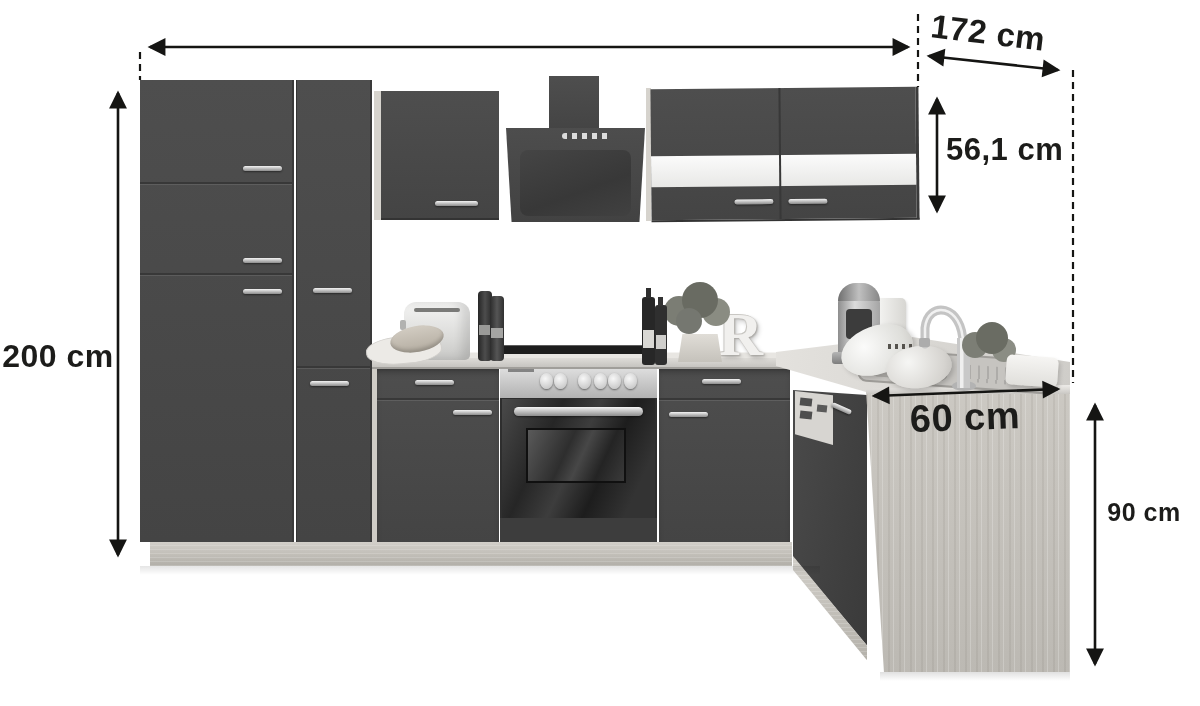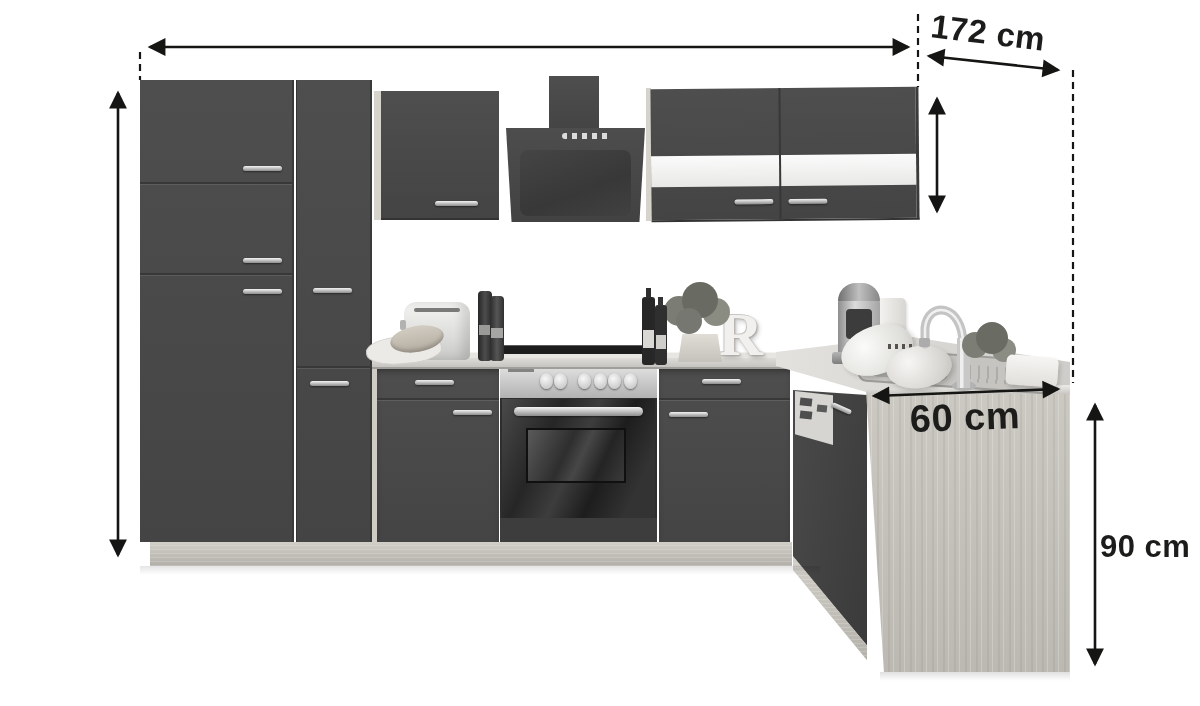--- a/index.html
+++ b/index.html
@@ -239,16 +239,18 @@
       <line x1="1095" y1="405" x2="1095" y2="664" marker-start="url(#ar)" marker-end="url(#ar)"></line>
     </g>
     <g stroke="#151513" stroke-width="2.2" stroke-dasharray="7 5" fill="none">
       <line x1="140" y1="52" x2="140" y2="80"></line>
       <line x1="918" y1="14" x2="918" y2="87"></line>
       <line x1="1073" y1="70" x2="1073" y2="383"></line>
     </g>
   </svg>
 
   <div class="lbl" style="left:906px;top:16px;width:164px;font-size:33px;transform:rotate(7deg);">172 cm</div>
+  <div class="lbl" style="left:946px;top:134px;width:124px;font-size:31px;text-align:left;">56,1 cm</div>
+  <div class="lbl" style="left:0px;top:340px;width:116px;font-size:32px;">200 cm</div>
   <div class="lbl" style="left:885px;top:398px;width:160px;font-size:38px;transform:rotate(-2deg);">60 cm</div>
-  <div class="lbl" style="left:1100px;top:531px;width:88px;font-size:31px;">90 cm</div>
+  <div class="lbl" style="left:1100px;top:499px;width:88px;font-size:25px;">90 cm</div>
 
 </div>
 
 </body></html>

